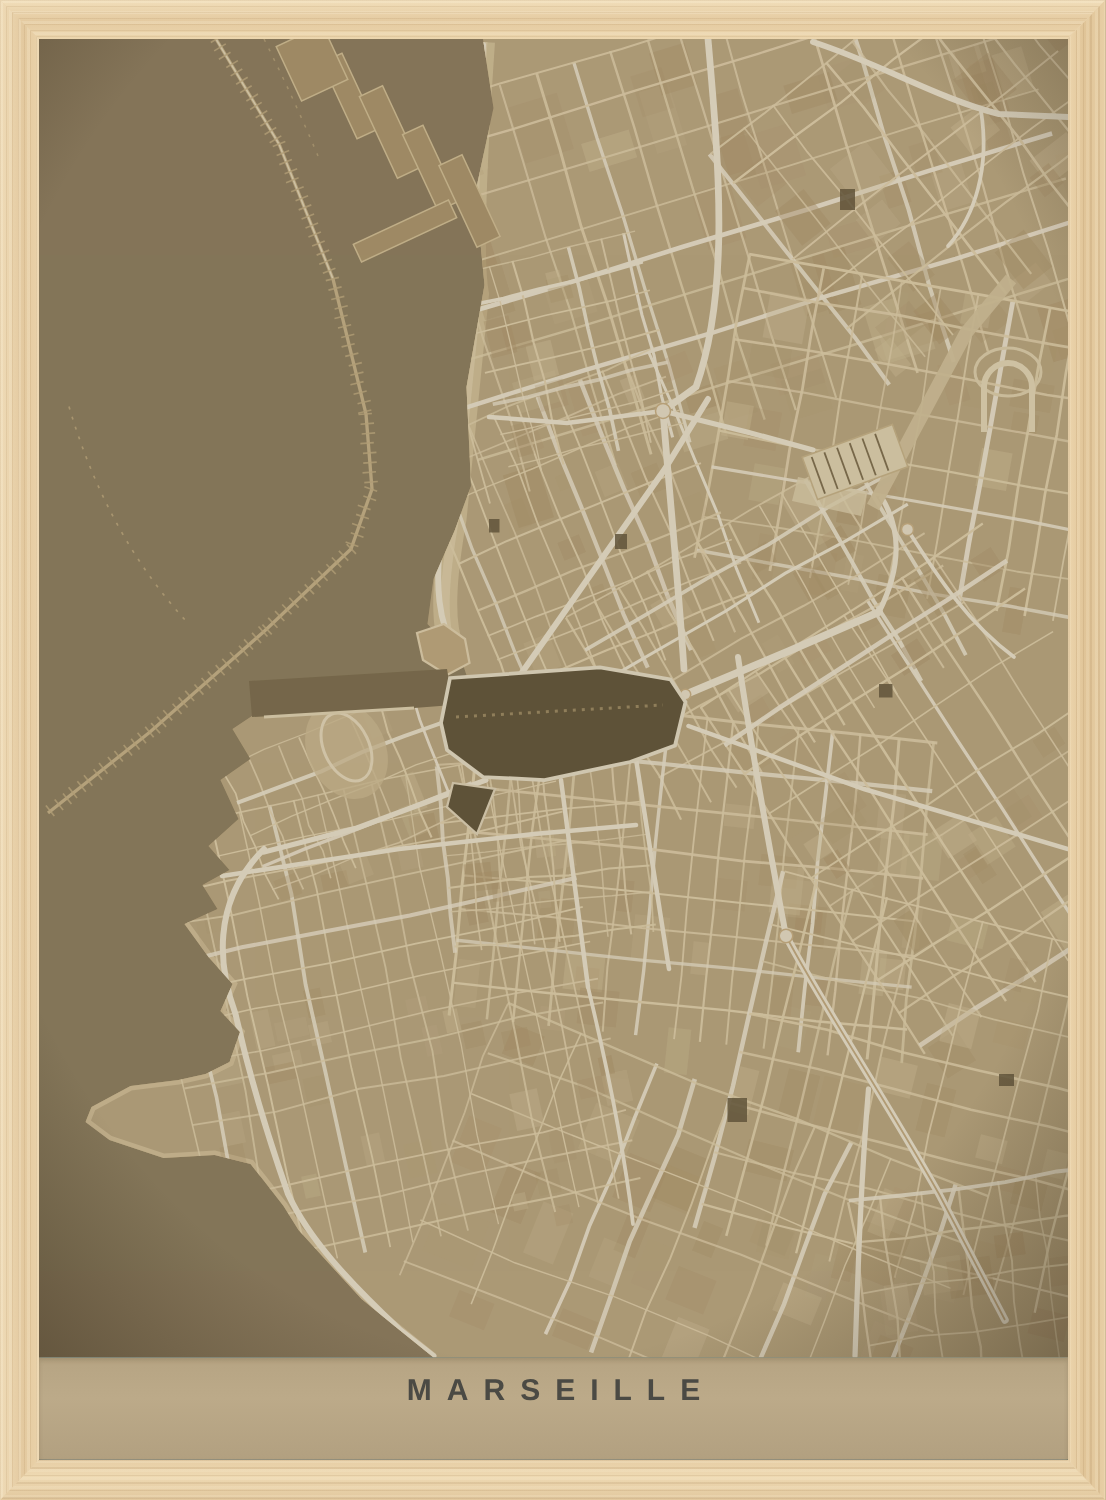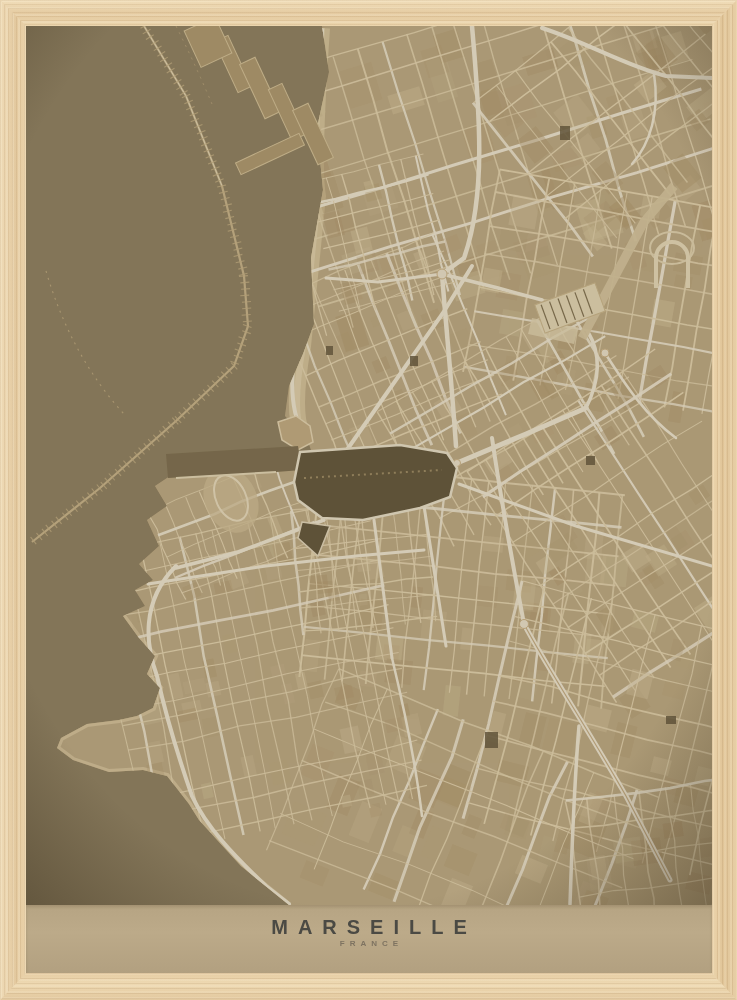--- a/index.html
+++ b/index.html
@@ -878,20 +878,19 @@
         <rect x="384" y="330" width="8" height="10" fill="#4a3d22" opacity="0.85"></rect>
         <rect x="560" y="430" width="9" height="9" fill="#4a3d22" opacity="0.85"></rect>
         <rect x="300" y="320" width="7" height="9" fill="#4a3d22" opacity="0.85"></rect>
         <rect x="640" y="690" width="10" height="8" fill="#4a3d22" opacity="0.85"></rect>
         <rect x="0" y="0" width="686" height="879" filter="url(#fGrainD)" opacity="0.2"></rect>
         <rect x="0" y="0" width="686" height="879" filter="url(#fGrainL)" opacity="0.16"></rect>
         <rect x="0" y="0" width="686" height="879" fill="url(#vign)"></rect>
       </svg>
     <div id="band">
       <div class="title">MARSEILLE</div>
-      <div class="subtitle">FRANCE</div>
     </div>
   </div>
   <div class="fp" id="frame-top"></div>
   <div class="fp" id="frame-bottom"></div>
   <div class="fp" id="frame-left"></div>
   <div class="fp" id="frame-right"></div>
 </div>
 
 </body></html>

